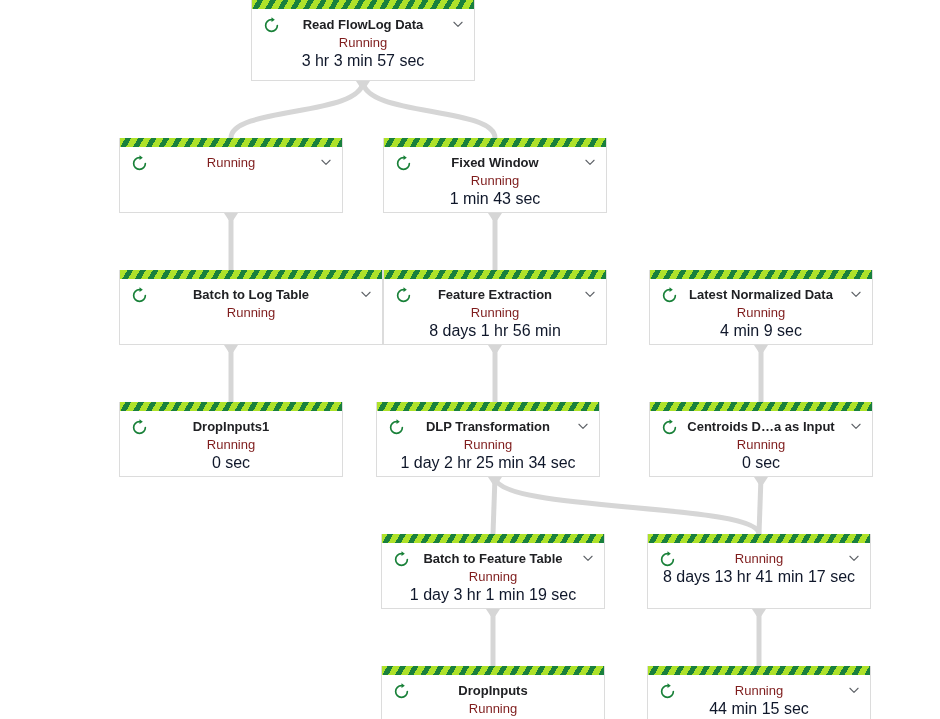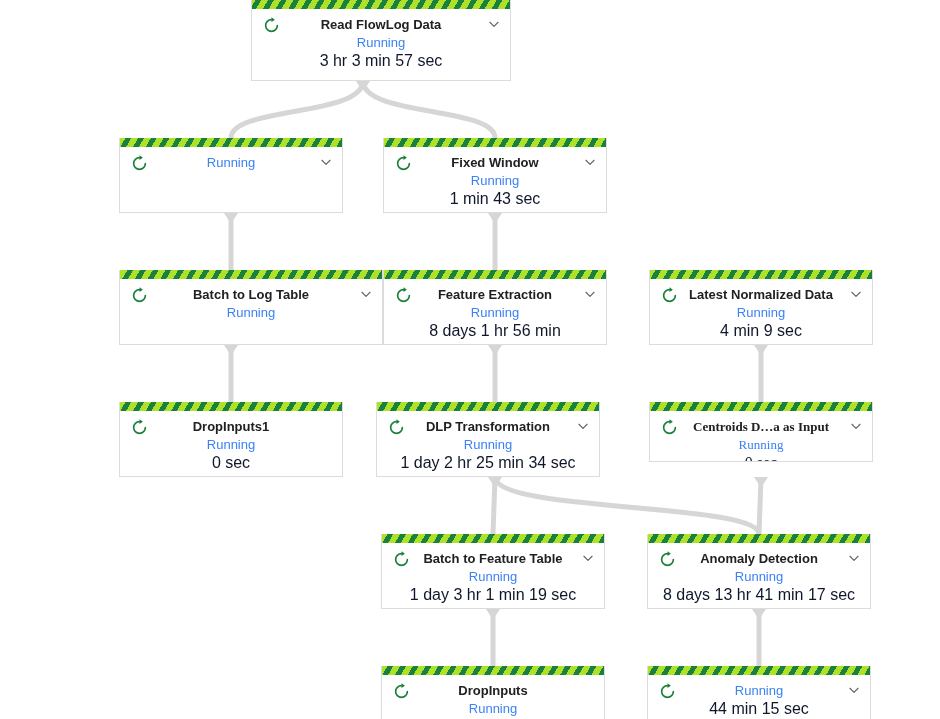--- a/index.html
+++ b/index.html
@@ -73,21 +73,21 @@
     font-weight: bold;
     color: #202124;
     line-height: 17px;
     padding: 1px 34px 0 34px;
     white-space: nowrap;
     overflow: hidden;
   }
   .node-status {
     text-align: center;
     font-size: 13px;
-    color: #3b82f6;
+    color: #7f1d1d;
     line-height: 18px;
     padding-top: 1px;
   }
   .node-time {
     text-align: center;
     font-size: 16px;
     color: #0f172a;
     line-height: 17px;
   }
 </style>
@@ -113,21 +113,21 @@
       <path d="M488 477 L502 477 L497.4 484 L492.6 484 Z" fill="#d6d6d6"></path>
       <path d="M495 477 C495 512.34 759 502.65 759 534" fill="none" stroke="#d6d6d6" stroke-width="5" stroke-linecap="butt"></path>
       <path d="M761 477 L759 534" fill="none" stroke="#d6d6d6" stroke-width="5" stroke-linecap="butt"></path>
       <path d="M754 477 L768 477 L763.4 484 L758.6 484 Z" fill="#d6d6d6"></path>
       <path d="M493 609 L493 666" fill="none" stroke="#d6d6d6" stroke-width="5" stroke-linecap="butt"></path>
       <path d="M486 609 L500 609 L495.4 616 L490.6 616 Z" fill="#d6d6d6"></path>
       <path d="M759 609 L759 666" fill="none" stroke="#d6d6d6" stroke-width="5" stroke-linecap="butt"></path>
       <path d="M752 609 L766 609 L761.4 616 L756.6 616 Z" fill="#d6d6d6"></path>
     </svg>
   <div id="node-layer">
-      <div class="node" style="left: 251px; top: 0px; width: 260px; height: 81px;">
+      <div class="node" style="left: 251px; top: 0px; width: 224px; height: 81px;">
         <div class="node-stripe"></div>
         <div class="node-body">
           <span class="status-icon"><svg viewBox="0 0 24 24" width="19" height="19" aria-hidden="true">
               <path d="M12 4.5 L12 1.6 L16.2 4.6 L12 7.6 L12 5.9" fill="#188038"></path>
               <path d="M12 4.6 a7.4 7.4 0 1 0 7.4 7.4" fill="none" stroke="#188038" stroke-width="2.1" stroke-linecap="round"></path>
             </svg></span>
           <span class="chevron"><svg viewBox="0 0 24 24" width="14" height="14" aria-hidden="true">
               <path d="M5 9 L12 16 L19 9" fill="none" stroke="#5f6368" stroke-width="1.9" stroke-linecap="round" stroke-linejoin="round"></path>
             </svg></span>
           <div class="node-title">Read FlowLog Data</div>
@@ -227,21 +227,21 @@
               <path d="M12 4.6 a7.4 7.4 0 1 0 7.4 7.4" fill="none" stroke="#188038" stroke-width="2.1" stroke-linecap="round"></path>
             </svg></span>
           <span class="chevron"><svg viewBox="0 0 24 24" width="14" height="14" aria-hidden="true">
               <path d="M5 9 L12 16 L19 9" fill="none" stroke="#5f6368" stroke-width="1.9" stroke-linecap="round" stroke-linejoin="round"></path>
             </svg></span>
           <div class="node-title">DLP Transformation</div>
           <div class="node-status">Running</div>
           <div class="node-time">1 day 2 hr 25 min 34 sec</div>
         </div>
       </div>
-      <div class="node" style="left: 649px; top: 402px; width: 224px; height: 60px; font-family: Liberation Serif, serif;">
+      <div class="node" style="left: 649px; top: 402px; width: 224px; height: 75px;">
         <div class="node-stripe"></div>
         <div class="node-body">
           <span class="status-icon"><svg viewBox="0 0 24 24" width="19" height="19" aria-hidden="true">
               <path d="M12 4.5 L12 1.6 L16.2 4.6 L12 7.6 L12 5.9" fill="#188038"></path>
               <path d="M12 4.6 a7.4 7.4 0 1 0 7.4 7.4" fill="none" stroke="#188038" stroke-width="2.1" stroke-linecap="round"></path>
             </svg></span>
           <span class="chevron"><svg viewBox="0 0 24 24" width="14" height="14" aria-hidden="true">
               <path d="M5 9 L12 16 L19 9" fill="none" stroke="#5f6368" stroke-width="1.9" stroke-linecap="round" stroke-linejoin="round"></path>
             </svg></span>
           <div class="node-title">Centroids D…a as Input</div>
@@ -267,21 +267,20 @@
       <div class="node" style="left: 647px; top: 534px; width: 224px; height: 75px;">
         <div class="node-stripe"></div>
         <div class="node-body">
           <span class="status-icon"><svg viewBox="0 0 24 24" width="19" height="19" aria-hidden="true">
               <path d="M12 4.5 L12 1.6 L16.2 4.6 L12 7.6 L12 5.9" fill="#188038"></path>
               <path d="M12 4.6 a7.4 7.4 0 1 0 7.4 7.4" fill="none" stroke="#188038" stroke-width="2.1" stroke-linecap="round"></path>
             </svg></span>
           <span class="chevron"><svg viewBox="0 0 24 24" width="14" height="14" aria-hidden="true">
               <path d="M5 9 L12 16 L19 9" fill="none" stroke="#5f6368" stroke-width="1.9" stroke-linecap="round" stroke-linejoin="round"></path>
             </svg></span>
-          <div class="node-title">Anomaly Detection</div>
           <div class="node-status">Running</div>
           <div class="node-time">8 days 13 hr 41 min 17 sec</div>
         </div>
       </div>
       <div class="node" style="left: 381px; top: 666px; width: 224px; height: 75px;">
         <div class="node-stripe"></div>
         <div class="node-body">
           <span class="status-icon"><svg viewBox="0 0 24 24" width="19" height="19" aria-hidden="true">
               <path d="M12 4.5 L12 1.6 L16.2 4.6 L12 7.6 L12 5.9" fill="#188038"></path>
               <path d="M12 4.6 a7.4 7.4 0 1 0 7.4 7.4" fill="none" stroke="#188038" stroke-width="2.1" stroke-linecap="round"></path>

